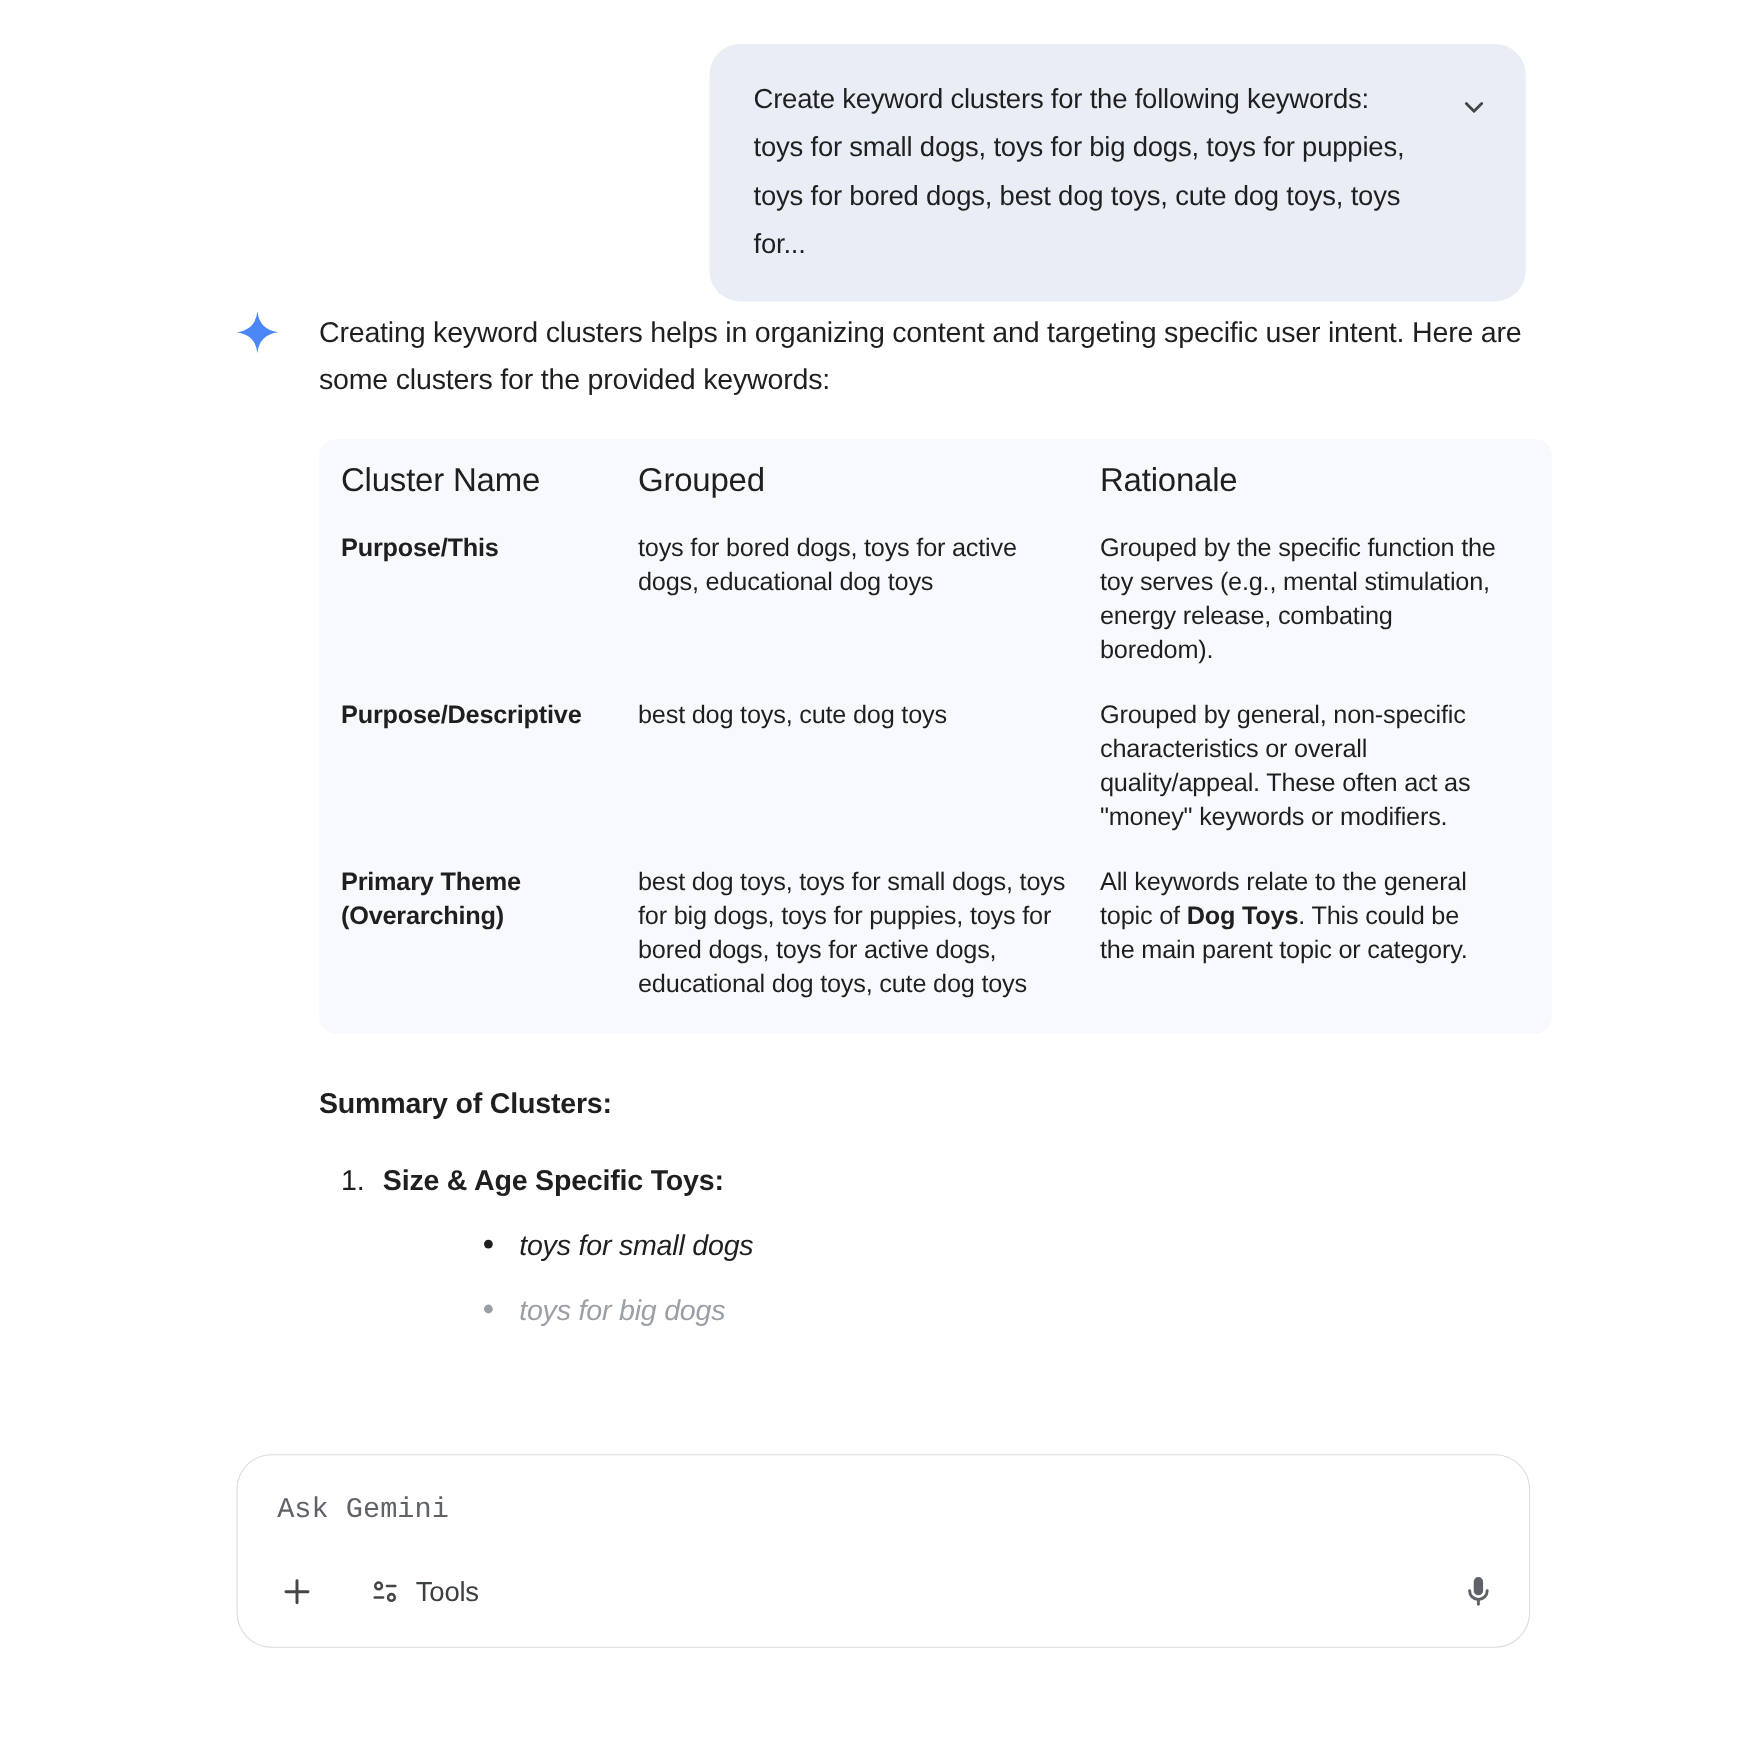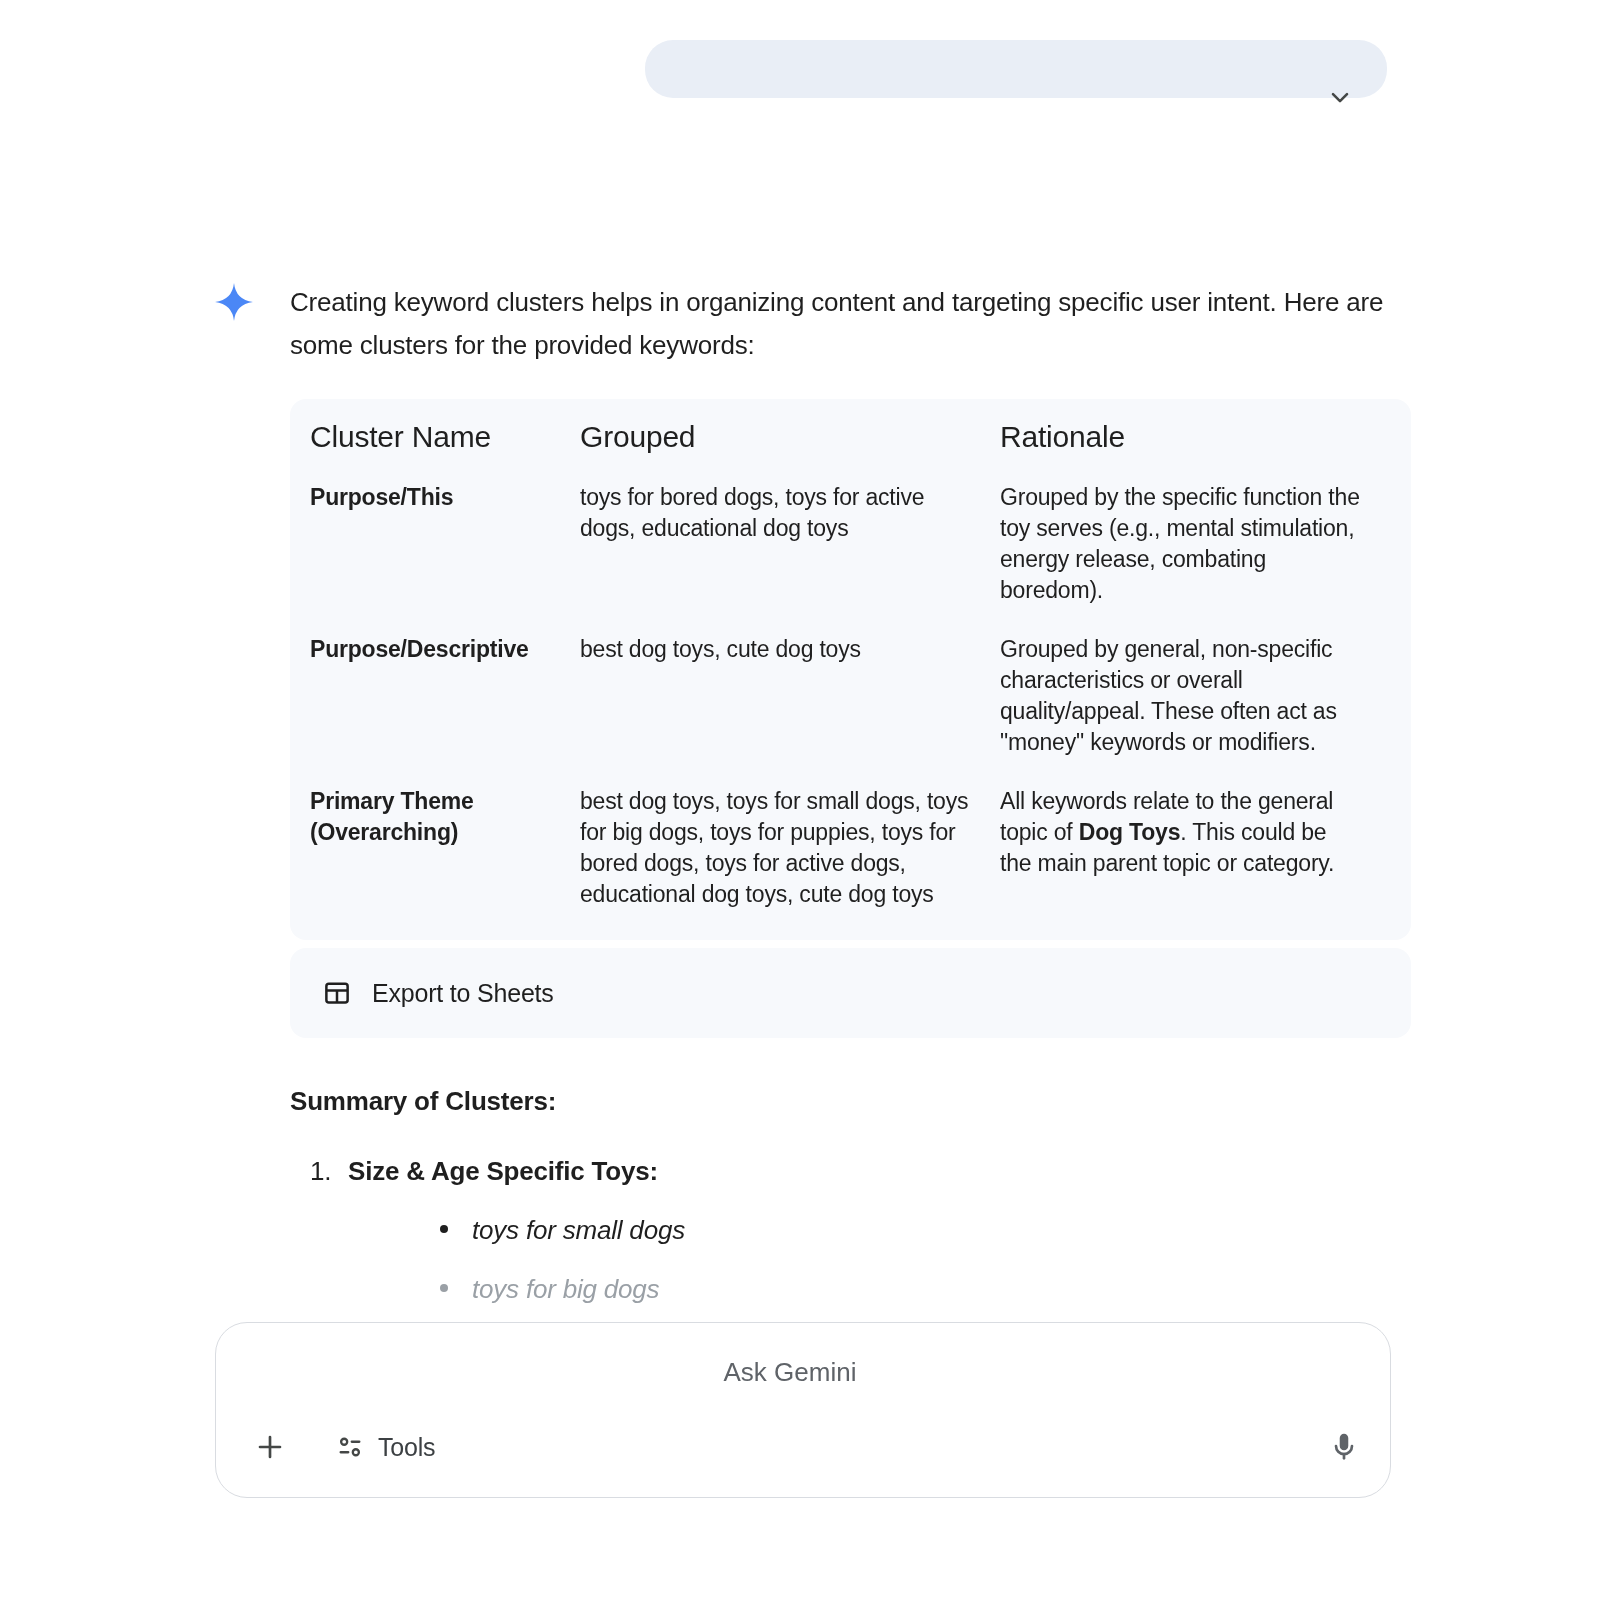--- a/index.html
+++ b/index.html
@@ -91,22 +91,22 @@
   .composer {
     position: absolute;
     top: 1322px; left: 215px; width: 1176px; height: 176px;
     background: #ffffff;
     border: 1.5px solid #d9dce1;
     border-radius: 32px;
   }
   .composer-input {
     position: absolute; top: 32px; left: 34px; width: 1080px; height: 48px;
     border: none; outline: none; resize: none; background: transparent;
-    font-family: Liberation Sans, sans-serif;
-    font-size: 26px; color: #ef4444; text-align: center;
+    font-family: Liberation Mono, monospace;
+    font-size: 26px; color: #ef4444;
   }
   .composer-input::placeholder { color: #5f6368; opacity: 1; }
   .composer-bottom {
     position: absolute; left: 34px; right: 24px; bottom: 28px; height: 44px;
     display: flex; align-items: center;
   }
   .icon-btn {
     display: flex; align-items: center; justify-content: center;
     cursor: pointer; border-radius: 50%;
   }
@@ -123,20 +123,21 @@
     text-align: center; font-size: 22px; color: #737373;
     letter-spacing: 0;
   }
 </style>
 </head>
 <body>
 
 <div class="stage">
 
   <div class="user-bubble">
+    <span>Create keyword clusters for the following keywords: toys for small dogs, toys for big dogs, toys for puppies, toys for bored dogs, best dog toys, cute dog toys, toys for...</span>
     <span class="bubble-chevron">
       <svg width="28" height="28" viewBox="0 0 24 24" fill="none" stroke="#444746" stroke-width="2.2" stroke-linecap="round" stroke-linejoin="round">
           <polyline points="6,9.5 12,15.5 18,9.5"></polyline>
         </svg>
     </span>
   </div>
 
   <div class="model-section">
     <svg class="sparkle" viewBox="0 0 24 24">
       <path fill="#4b87f6" d="M12 0 Q13.1 10.6 24 12 Q13.1 13.4 12 24 Q10.9 13.4 0 12 Q10.9 10.6 12 0 Z"></path>
@@ -172,30 +173,20 @@
             </tr>
             <tr>
               <td class="cluster-cell">Primary Theme (Overarching)</td>
               <td>best dog toys, toys for small dogs, toys for big dogs, toys for puppies, toys for bored dogs, toys for active dogs, educational dog toys, cute dog toys</td>
               <td><span>All keywords relate to the general topic of </span><span class="bold">Dog Toys</span><span>. This could be the main parent topic or category.</span></td>
             </tr>
           </tbody>
         </table>
       </div>
 
-      <div class="export-block">
-        <div class="export-btn">
-          <svg width="30" height="30" viewBox="0 0 24 24" fill="none" stroke="#1f1f1f" stroke-width="2" stroke-linejoin="round">
-            <rect x="3.5" y="4.5" width="17" height="15" rx="2"></rect>
-            <line x1="3.5" y1="10" x2="20.5" y2="10"></line>
-            <line x1="12" y1="10" x2="12" y2="19.5"></line>
-          </svg>
-          <span>Export to Sheets</span>
-        </div>
-      </div>
 
       <div class="summary-heading">Summary of Clusters:</div>
 
       <div class="ol-item">
         <span class="ol-num">1.</span>
         <span class="ol-title">Size &amp; Age Specific Toys:</span>
       </div>
 
       <div class="bullet-row">
         <span class="bullet-dot"></span>

